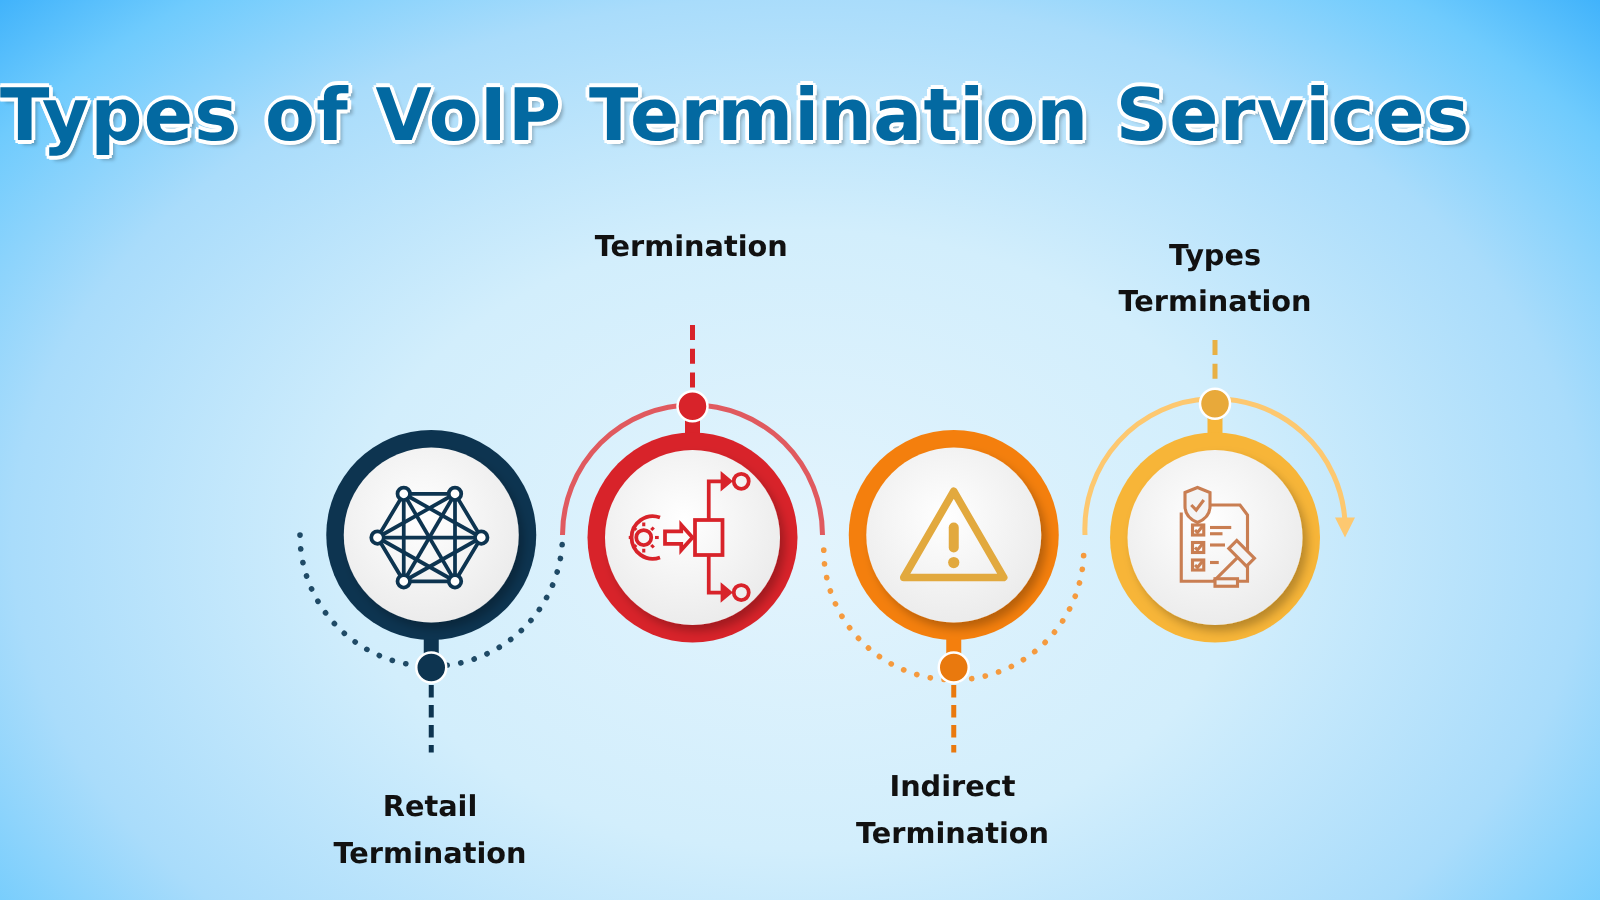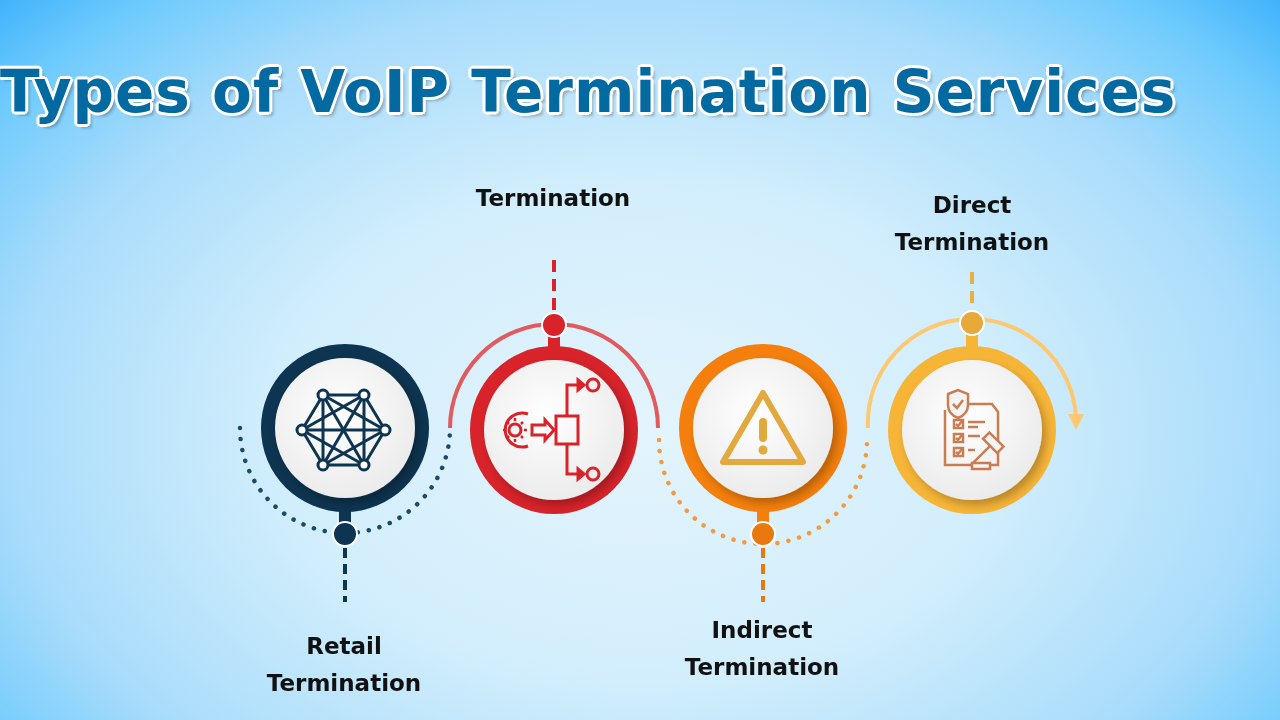--- a/index.html
+++ b/index.html
@@ -147,21 +147,21 @@
       </g>
       <rect x="972" y="463" width="18" height="6" fill="#f4f4f4"></rect>
     </g>
   </g>
 </svg>
 
 <div class="label" style="left:443px; top:180px;">
   <div>Termination</div>
 </div>
 <div class="label" style="left:862px; top:187px;">
-  <div>Direct</div>
+  <div>Types</div>
   <div>Termination</div>
 </div>
 <div class="label" style="left:234px; top:628px;">
   <div>Retail</div>
   <div>Termination</div>
 </div>
 <div class="label" style="left:652px; top:612px;">
   <div>Indirect</div>
   <div>Termination</div>
 </div>

